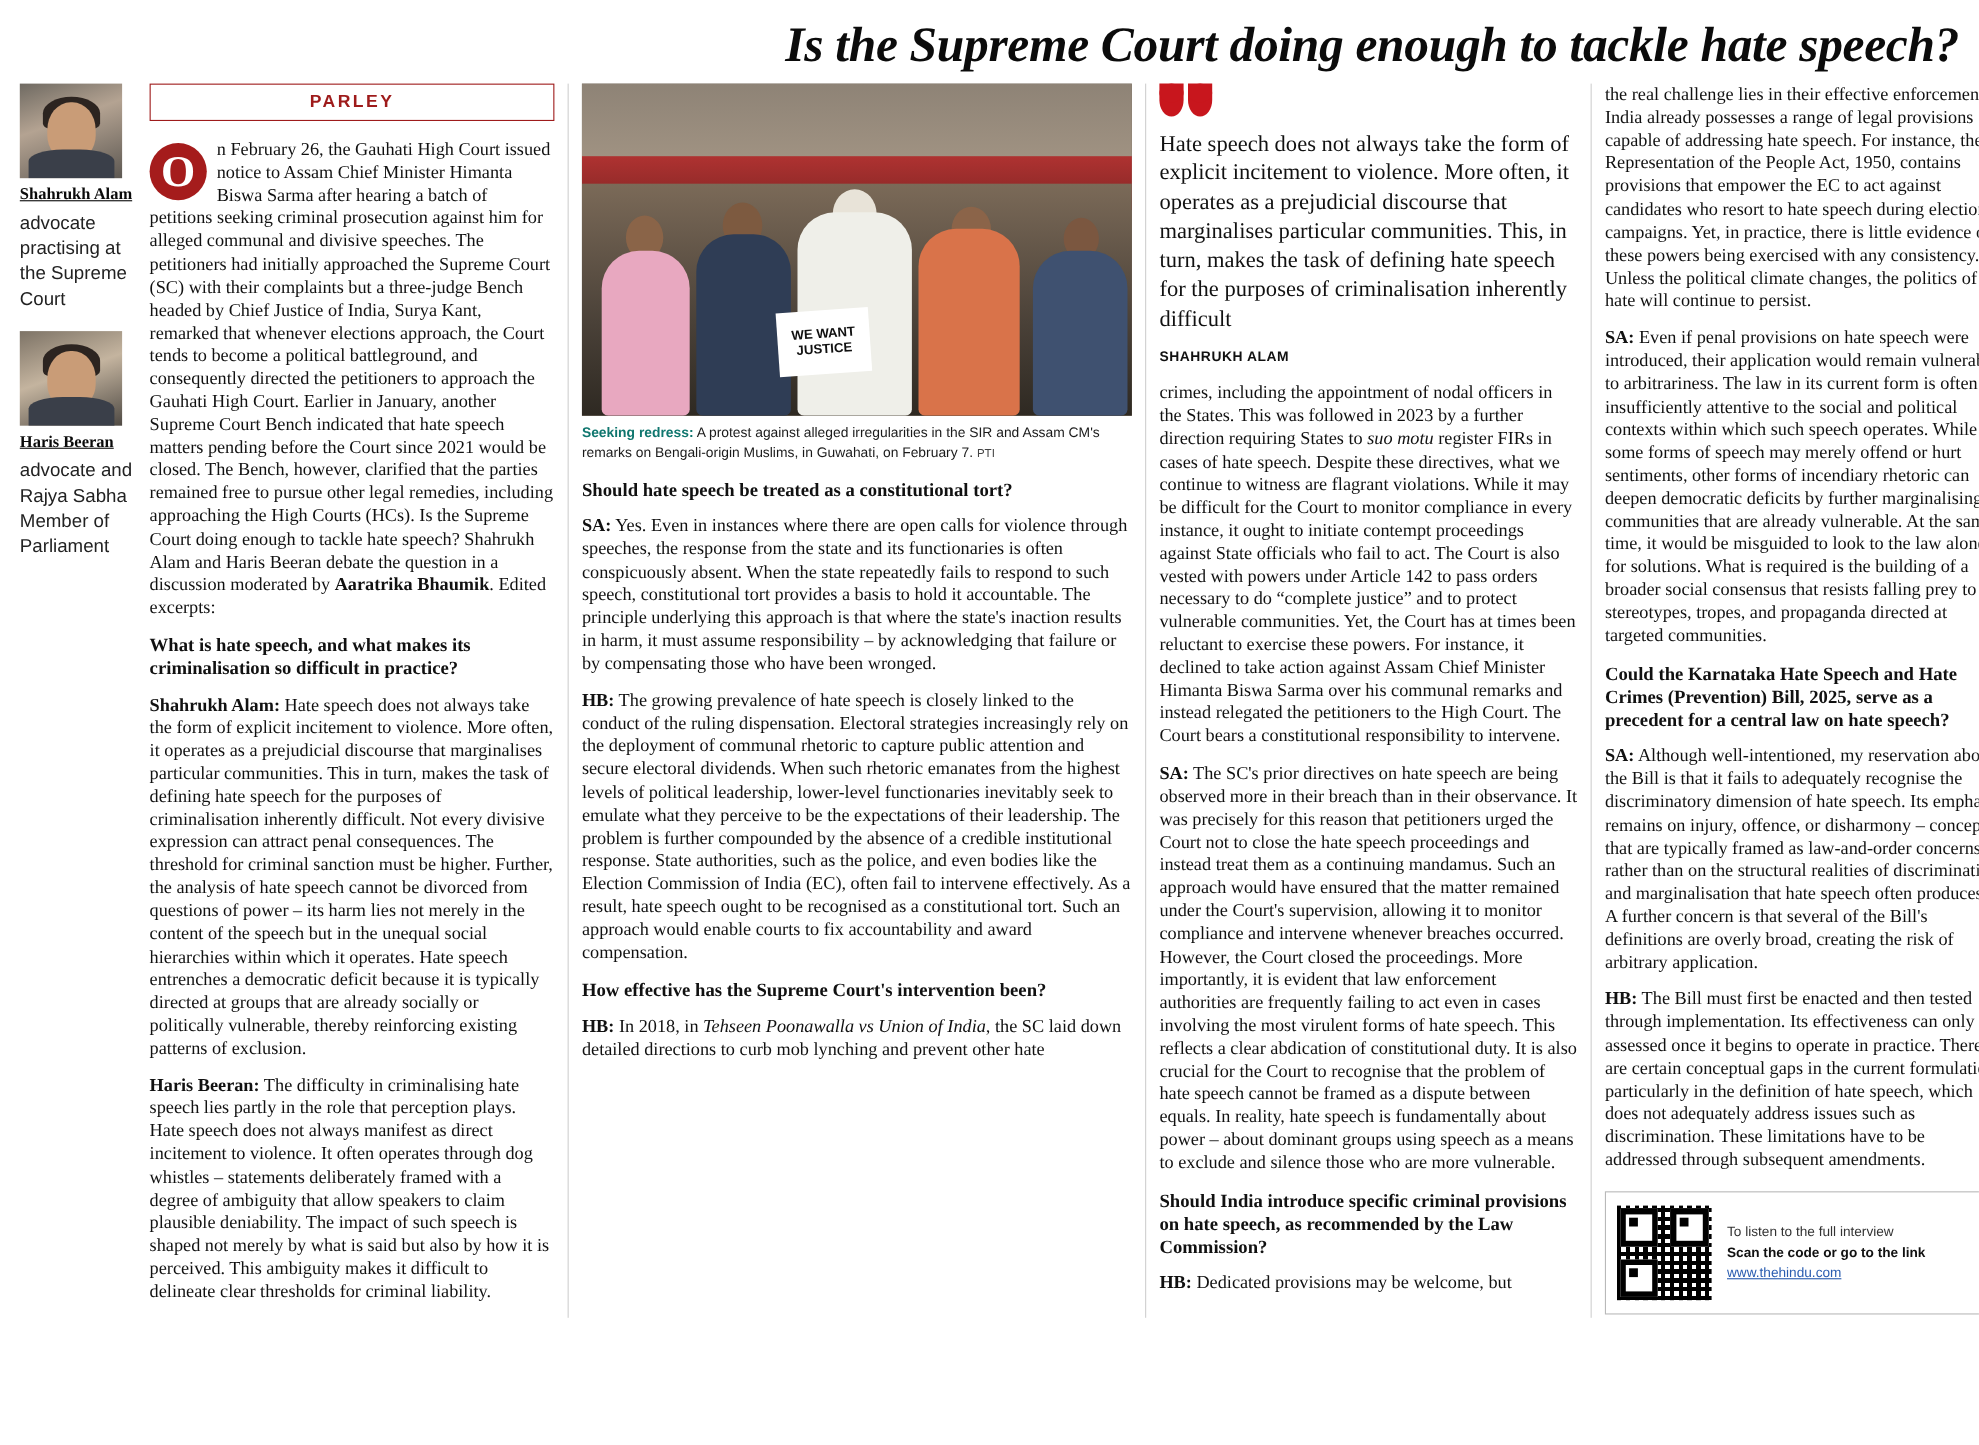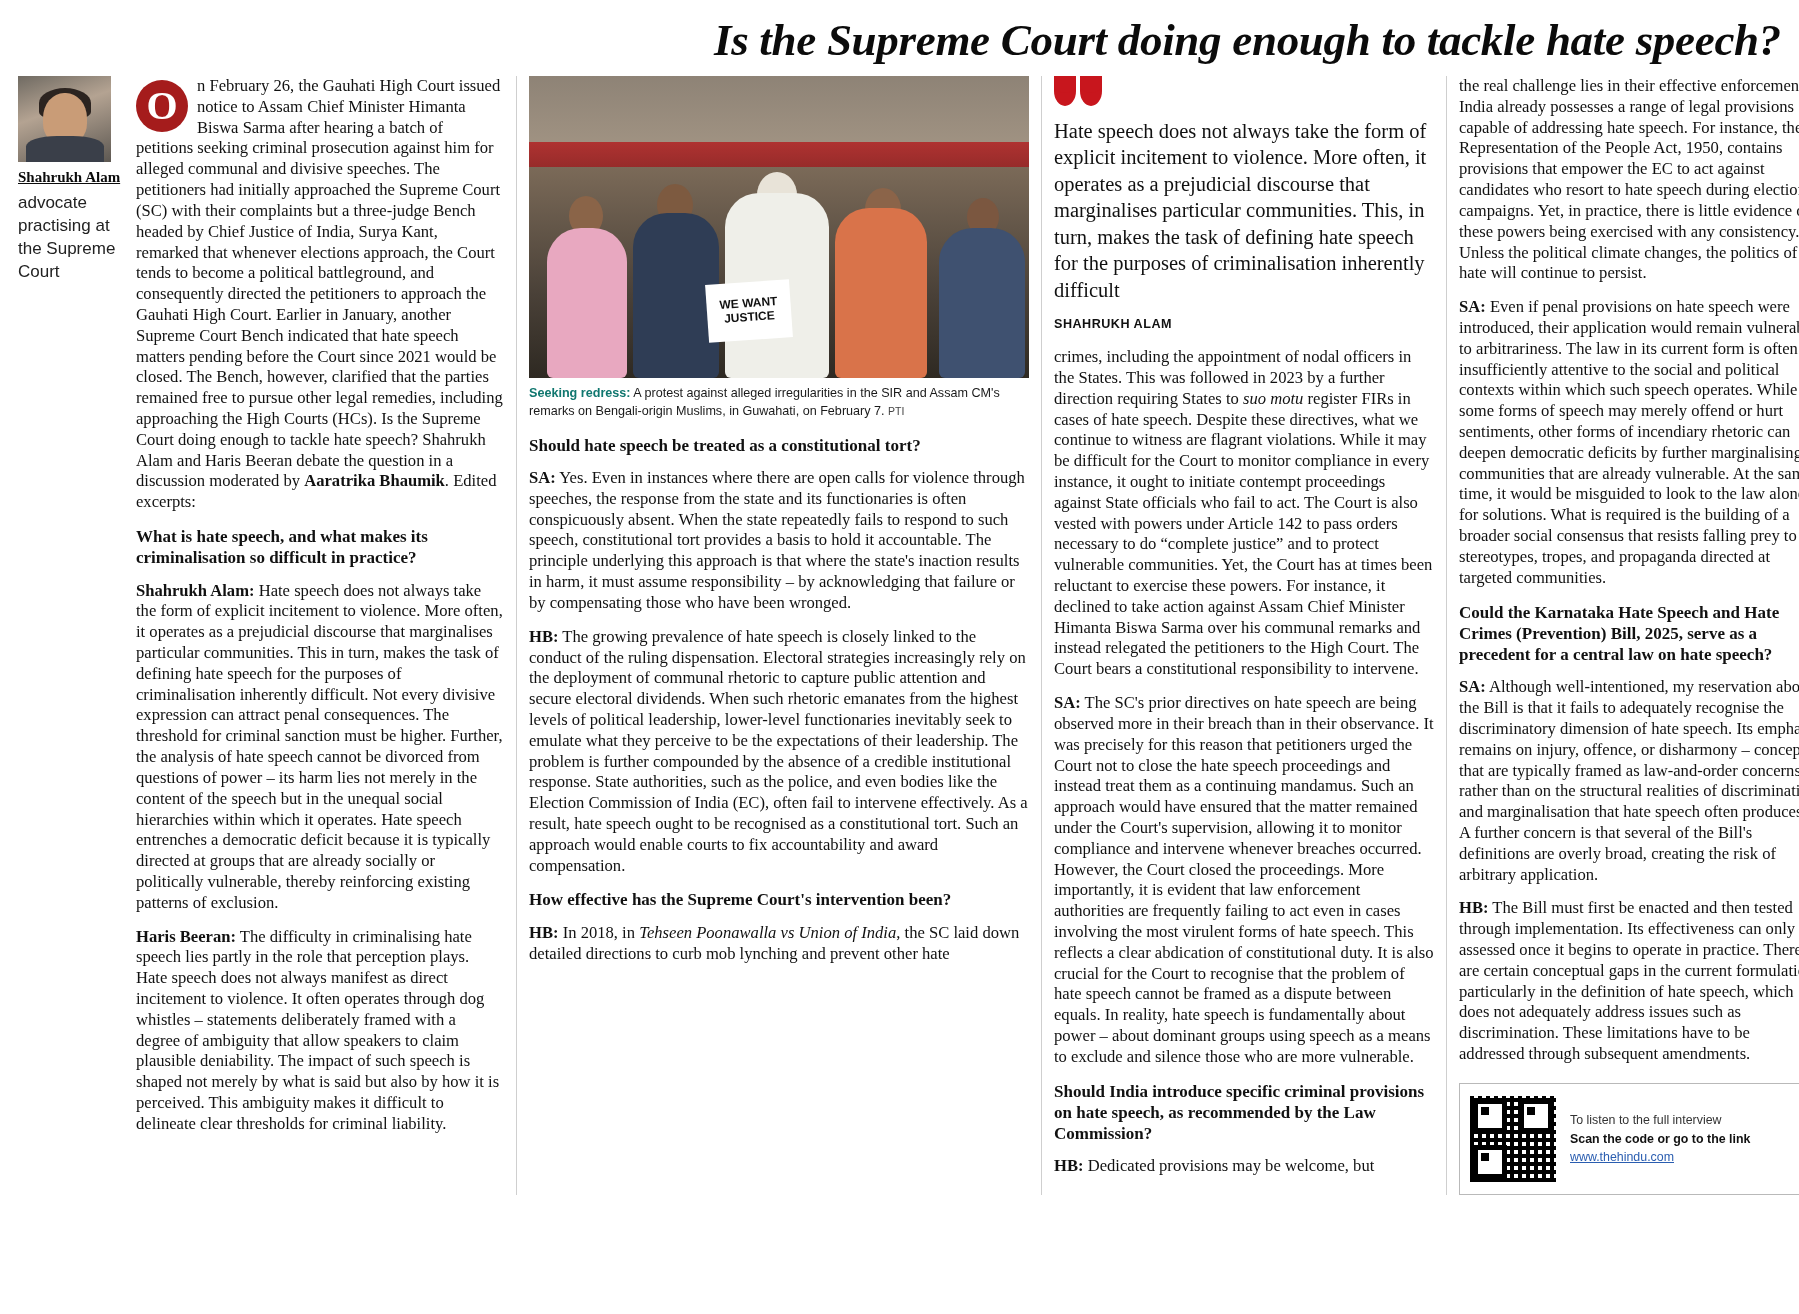--- a/index.html
+++ b/index.html
@@ -287,24 +287,36 @@
       <div class="person">
         <div class="person-photo photo-a">
           <div class="hair"></div>
           <div class="face"></div>
           <div class="body-sh"></div>
         </div>
         <div class="person-name">Shahrukh Alam</div>
         <div class="person-desc">advocate practising at the Supreme Court</div>
       </div>
 
+      <div class="person">
+        <div class="person-photo photo-b">
+          <div class="hair"></div>
+          <div class="face"></div>
+          <div class="body-sh"></div>
+        </div>
+        <div class="person-name">Haris Beeran</div>
+        <div class="person-desc">advocate and Rajya Sabha Member of Parliament</div>
+      </div>
 
     </div>
 
     <div class="col1">
+      <div class="parley-box">
+        <span class="parley-label">PARLEY</span>
+      </div>
 
       <p class="body dropcap-wrap">
         <span class="dropcap">O</span><span>n February 26, the Gauhati High Court issued notice to Assam Chief Minister Himanta Biswa Sarma after hearing a batch of petitions seeking criminal prosecution against him for alleged communal and divisive speeches. The petitioners had initially approached the Supreme Court (SC) with their complaints but a three-judge Bench headed by Chief Justice of India, Surya Kant, remarked that whenever elections approach, the Court tends to become a political battleground, and consequently directed the petitioners to approach the Gauhati High Court. Earlier in January, another Supreme Court Bench indicated that hate speech matters pending before the Court since 2021 would be closed. The Bench, however, clarified that the parties remained free to pursue other legal remedies, including approaching the High Courts (HCs). Is the Supreme Court doing enough to tackle hate speech? Shahrukh Alam and Haris Beeran debate the question in a discussion moderated by </span><b>Aaratrika Bhaumik</b><span>. Edited excerpts:</span>
       </p>
 
       <p class="qlead">What is hate speech, and what makes its criminalisation so difficult in practice?</p>
 
       <p class="body">
         <span class="spk">Shahrukh Alam:</span><span> Hate speech does not always take the form of explicit incitement to violence. More often, it operates as a prejudicial discourse that marginalises particular communities. This in turn, makes the task of defining hate speech for the purposes of criminalisation inherently difficult. Not every divisive expression can attract penal consequences. The threshold for criminal sanction must be higher. Further, the analysis of hate speech cannot be divorced from questions of power – its harm lies not merely in the content of the speech but in the unequal social hierarchies within which it operates. Hate speech entrenches a democratic deficit because it is typically directed at groups that are already socially or politically vulnerable, thereby reinforcing existing patterns of exclusion.</span>
       </p>

